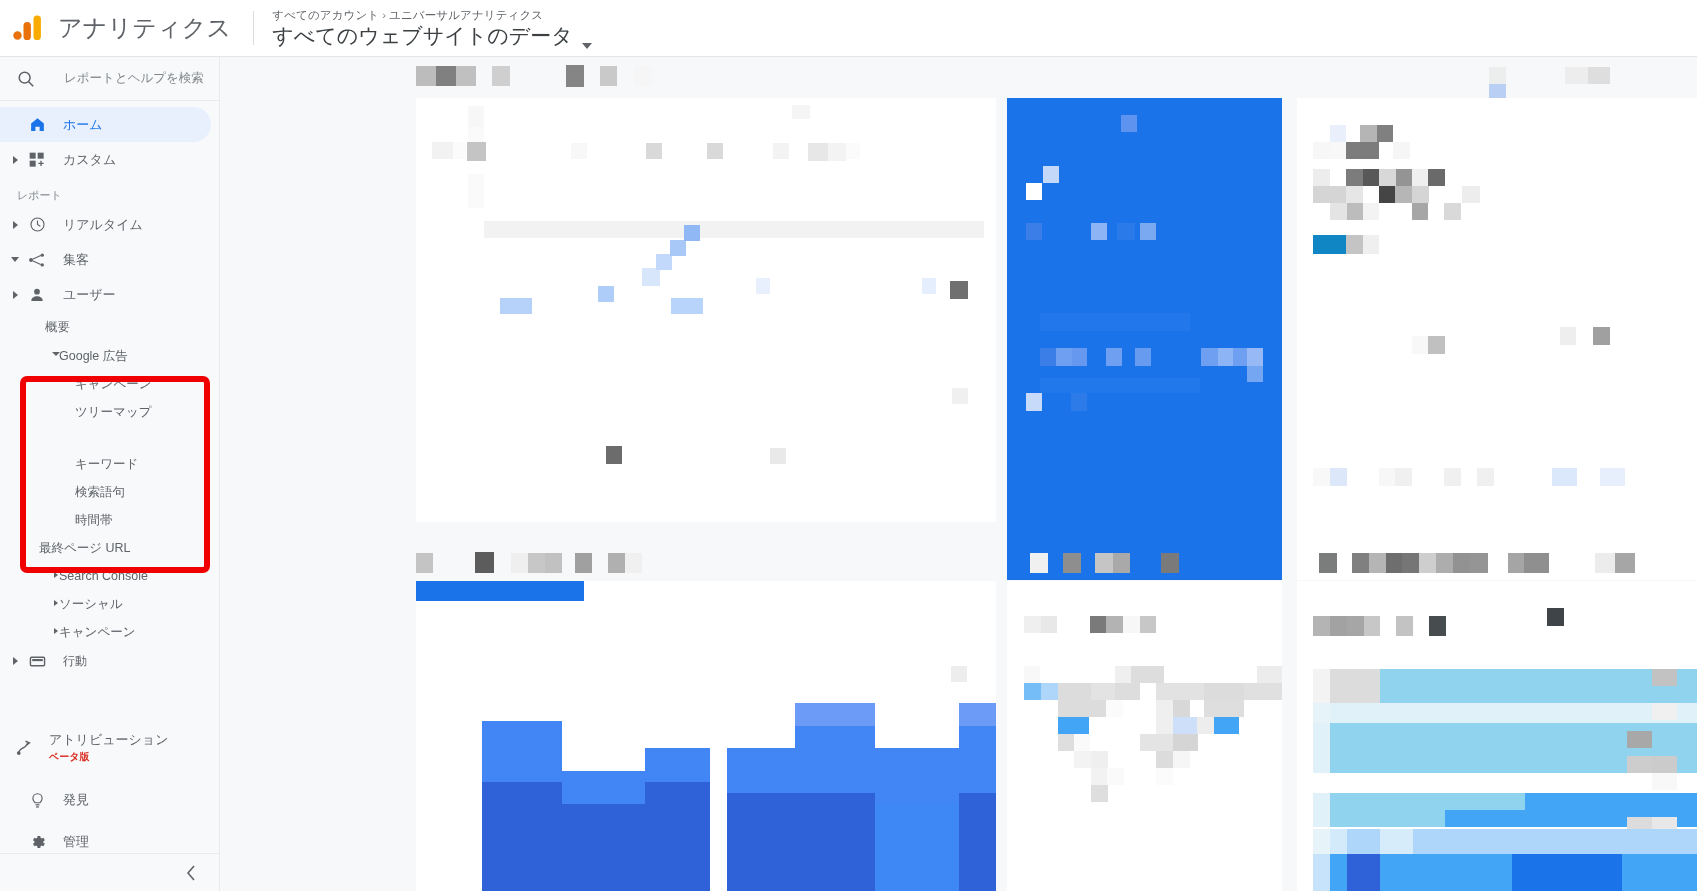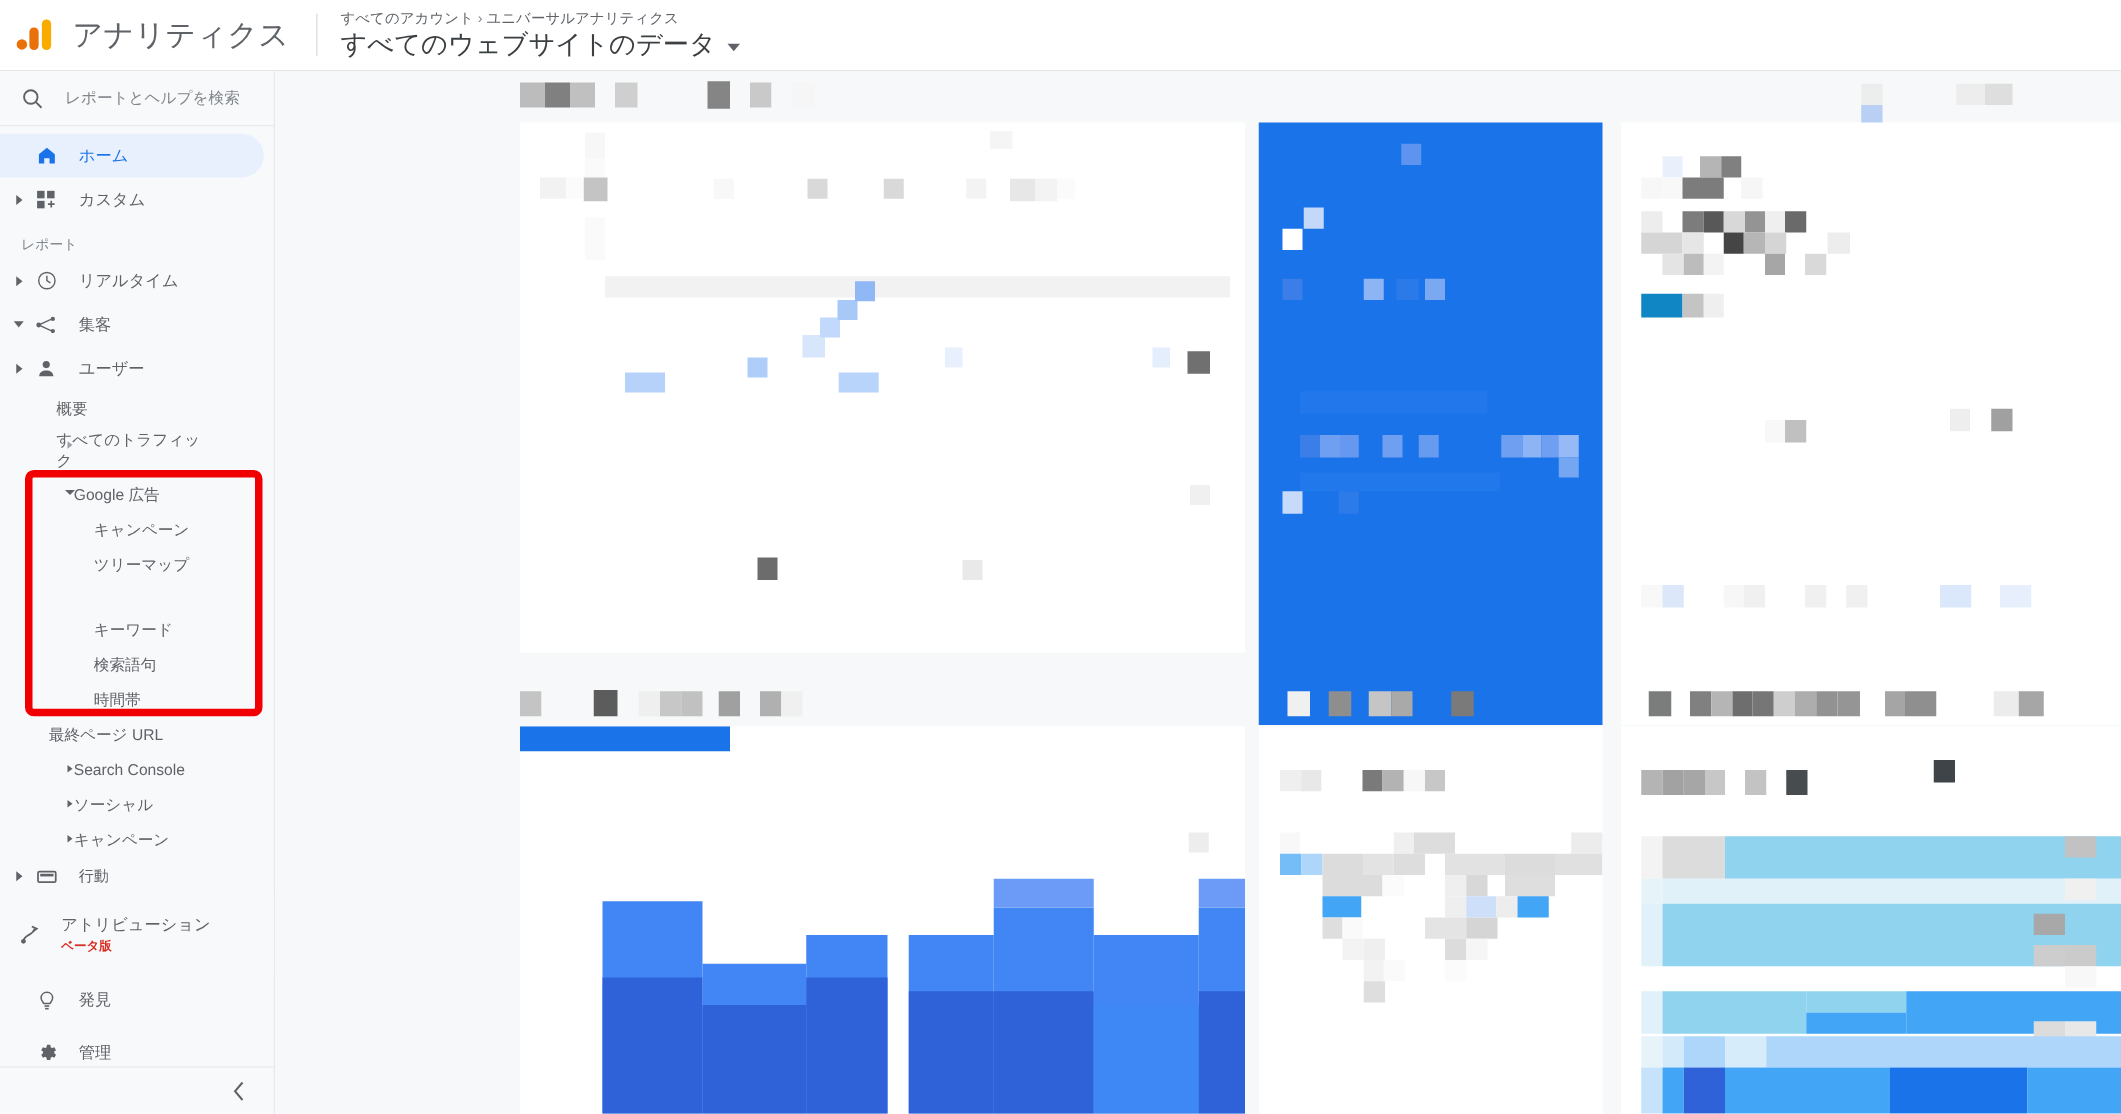--- a/index.html
+++ b/index.html
@@ -33,21 +33,21 @@
   .brand-divider {
     width: 1px; height: 34px; background: #dadce0;
     margin: 0 18px 0 22px;
   }
   .acct-block { display: flex; flex-direction: column; justify-content: center; }
   .breadcrumb {
     font-size: 11.5px; color: #5f6368; letter-spacing: 0.1px;
     line-height: 14px; margin-bottom: 1px; white-space: nowrap;
   }
   .breadcrumb .sep { padding: 0 3px; color: #80868b; }
-  .property-row { display: flex; align-items: center; }
+  .property-row { display: flex; align-items: flex-end; }
   .property-name {
     font-size: 21px; color: #3c4043; font-weight: 400;
     line-height: 26px; white-space: nowrap;
   }
   .caret-down {
     width: 0; height: 0; margin-left: 9px; margin-top: 4px;
     border-left: 5px solid transparent;
     border-right: 5px solid transparent;
     border-top: 6px solid #5f6368;
   }
@@ -55,21 +55,21 @@
   
   .sidebar {
     position: absolute; left: 0; top: 57px;
     width: 220px; height: 834px;
     background: #f8f9fa;
     border-right: 1px solid #e8eaed;
     overflow: hidden;
   }
   .search-row {
     height: 44px; display: flex; align-items: center;
-    padding-left: 12px; border-bottom: 1px solid #e8eaed;
+    padding-left: 12px; border-bottom: 1px solid #e8eaed; gap: 12px;
   }
   .search-icon { width: 28px; display: flex; justify-content: center; }
   .search-placeholder {
     font-size: 12.5px; color: #80868b; margin-left: 12px; white-space: nowrap;
   }
 
   .nav-item {
     position: relative; display: flex; align-items: center;
     height: 35px; padding-left: 8px; cursor: pointer;
   }
@@ -275,28 +275,20 @@
     </span>
     <span class="nav-label">ユーザー</span>
   </div>
 
   <div class="sub-item-wrap">
     <div class="sub-item" style="height:30px;">
       <span class="sub-label">概要</span>
     </div>
   </div>
 
-  <div class="sub-item-wrap">
-    <div class="sub-item" style="height:40px; align-items:flex-start; padding-top:2px;">
-      <span class="arrow-slot" style="top:11px;">
-          <i class="tri-right" style="border-left-color:#9aa0a6;border-top-width:3.5px;border-bottom-width:3.5px;border-left-width:4.5px;"></i>
-        </span>
-      <span class="sub-label" style="width:118px; display:inline-block;">すべてのトラフィック</span>
-    </div>
-  </div>
 
   <div class="sub-item-wrap">
     <div class="sub-item" style="height:28px;">
       <span class="arrow-slot" style="top:10px;">
           <i class="tri-down" style="border-top-color:#5f6368;border-left-width:4px;border-right-width:4px;border-top-width:4.5px;"></i>
         </span>
       <span class="sub-label" style="margin-left:14px;">Google 広告</span>
     </div>
   </div>
 

